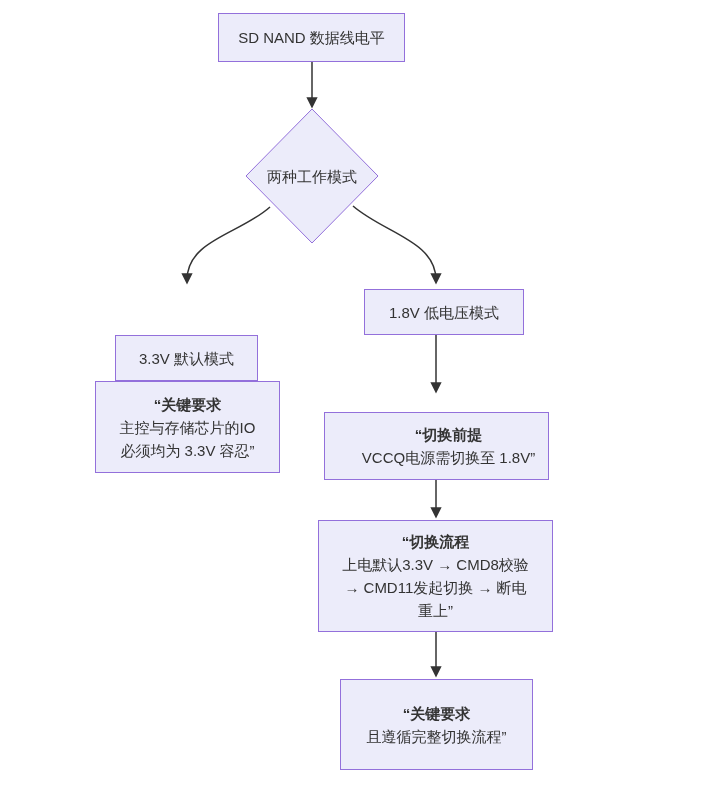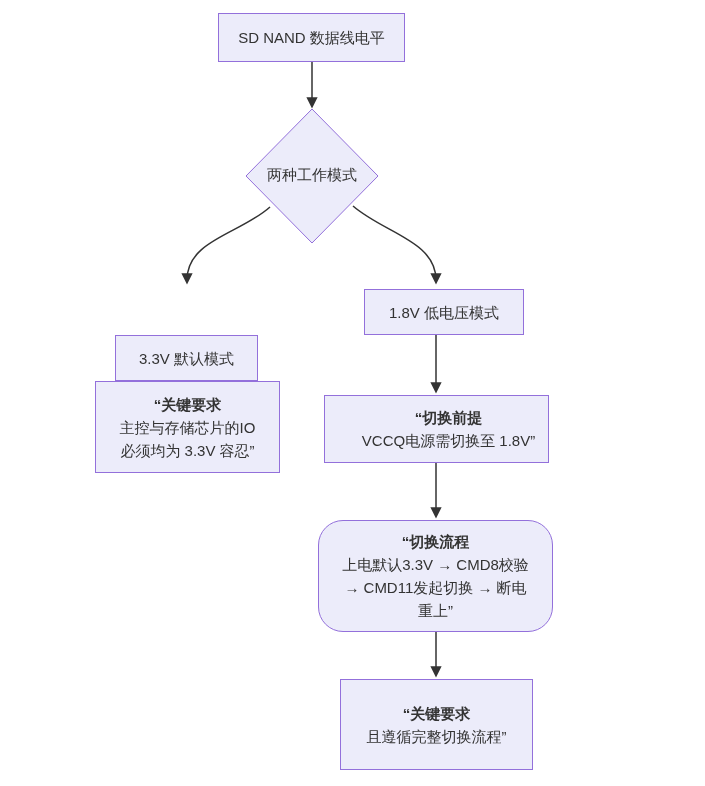--- a/index.html
+++ b/index.html
@@ -36,42 +36,42 @@
     <path class="edge" d="M436,463 L436,514" marker-end="url(#arrowhead)"></path>
     <path class="edge" d="M436,632 L436,673" marker-end="url(#arrowhead)"></path>
 
     <polygon class="shape" points="312,109 378,176 312,243 246,176"></polygon>
   </svg>
 
   <div class="node" style="left:218px;top:13px;width:187px;height:49px;">
     <span>SD NAND 数据线电平</span>
   </div>
 
-  <div class="label" style="left:242px;top:164px;width:140px;height:24px;font-family:Liberation Mono, monospace;">两种工作模式</div>
+  <div class="label" style="left:242px;top:164px;width:140px;height:24px;">两种工作模式</div>
 
   <div class="node" style="left:115px;top:289px;width:143px;height:46px;margin-top:46px;">
     <span>3.3V 默认模式</span>
   </div>
 
   <div class="node" style="left:364px;top:289px;width:160px;height:46px;">
     <span>1.8V 低电压模式</span>
   </div>
 
   <div class="node" style="left:95px;top:381px;width:185px;height:92px;">
     <span class="t">“关键要求</span>
     <span>主控与存储芯片的IO</span>
     <span>必须均为 3.3V 容忍”</span>
   </div>
 
-  <div class="node" style="left:324px;top:395px;width:225px;height:68px;padding-left:24px;">
+  <div class="node" style="left:324px;top:412px;width:225px;height:68px;padding-left:24px;">
     <span class="t">“切换前提</span>
     <span>VCCQ电源需切换至 1.8V”</span>
   </div>
 
-  <div class="node" style="left:318px;top:520px;width:235px;height:112px;border-radius:25px;">
+  <div class="node" style="left:318px;top:520px;width:235px;height:112px;">
     <span class="t">“切换流程</span>
     <span>上电默认3.3V → CMD8校验</span>
     <span>→ CMD11发起切换 → 断电</span>
     <span>重上”</span>
   </div>
 
   <div class="node" style="left:340px;top:679px;width:193px;height:91px;">
     <span class="t">“关键要求</span>
     <span>且遵循完整切换流程”</span>
   </div>

